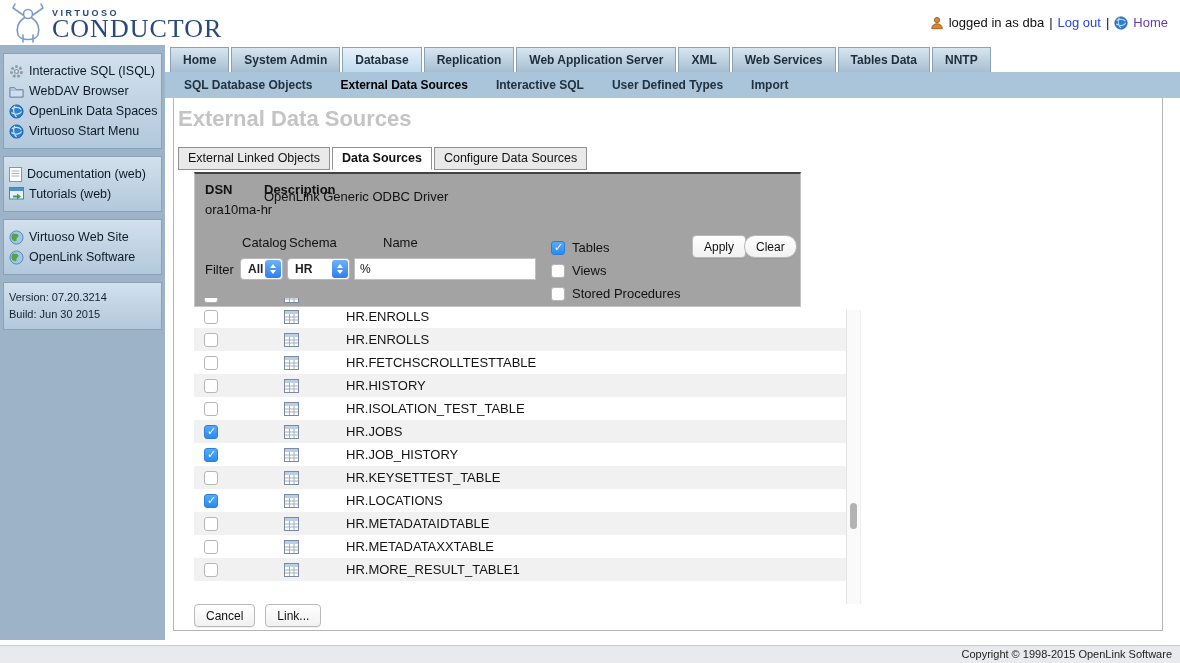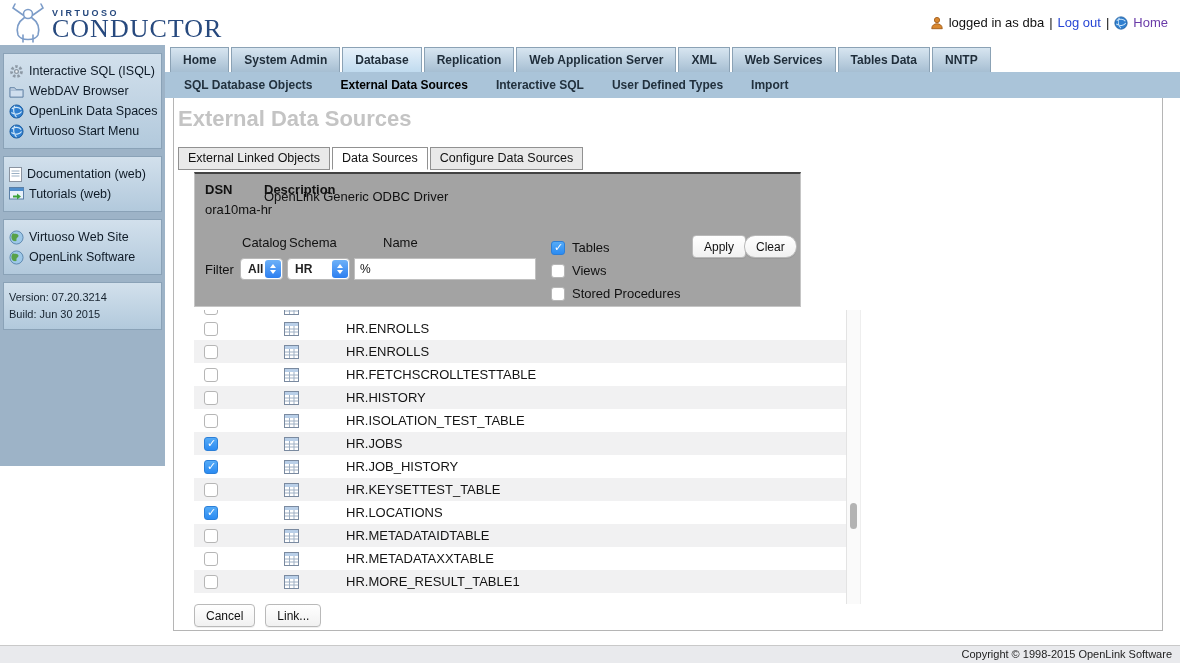--- a/index.html
+++ b/index.html
@@ -13,21 +13,21 @@
   .logo-small{font-size:9px;font-weight:bold;letter-spacing:2.5px;margin-top:6px;}
   .logo-large{font-family:"Liberation Serif","DejaVu Serif",serif;font-size:26px;
               letter-spacing:1px;line-height:24px;margin-top:-1px;}
   .header-right{position:absolute;right:12px;top:15px;font-size:13px;color:#111;
                 display:flex;align-items:center;gap:5px;}
   .header-right a{text-decoration:none;cursor:pointer;}
   a.logout{color:#2745d4;}
   a.home{color:#6a3ba8;}
   .ic{display:inline-flex;align-items:center;}
   
-  #sidebar{position:absolute;left:0;top:45px;width:165px;height:421px;
+  #sidebar{position:absolute;left:0;top:45px;width:165px;height:595px;
            background:#9db3c7;box-sizing:border-box;padding-top:8px;}
   .side-group{margin:0 3px 7px 3px;background:linear-gradient(#d2e0ec,#b2c9dc);
               border:1px solid #8aa2b7;padding:7px 5px;}
   .side-item{display:flex;align-items:center;gap:5px;font-size:12.5px;color:#0e1a26;
              line-height:20px;cursor:pointer;white-space:nowrap;}
   .side-note{font-size:11px;color:#16222e;line-height:17px;}
   .side-group.info{padding:6px 5px;}
   
   #main-tabs{position:absolute;left:170px;top:47px;height:25px;display:flex;gap:2px;}
   .main-tab{padding:0 12px;line-height:25px;font-size:12px;font-weight:bold;color:#1f2d3a;
@@ -39,21 +39,21 @@
   .sub-tab{padding:0 14px;line-height:26px;font-size:12px;font-weight:bold;color:#22313e;
            cursor:pointer;white-space:nowrap;}
   .sub-tab.active{color:#000;}
   
   #panel{position:absolute;left:173px;top:98px;width:990px;height:533px;background:#fff;
          border:1px solid #b5b5b5;border-top:none;box-sizing:border-box;}
   .page-title{position:absolute;left:4px;top:8px;font-size:22px;font-weight:bold;color:#c4c4c4;}
   #inner-tabs{position:absolute;left:4px;top:49px;display:flex;}
   .itab{padding:3px 9px 4px 9px;font-size:12.5px;color:#111;background:#e9e9e9;
         border:1px solid #919191;margin-right:2px;cursor:pointer;white-space:nowrap;}
-  .itab.active{background:#fff;font-weight:normal;border-bottom-color:#fff;}
+  .itab.active{background:#fff;font-weight:bold;border-bottom-color:#fff;}
   
   #filter-panel{position:absolute;left:20px;top:74px;width:607px;height:135px;
                 background:#a3a3a3;border:1px solid #c5c5c5;border-top:2px solid #424242;
                 box-sizing:border-box;font-size:13px;color:#111;}
   .fp-abs{position:absolute;white-space:nowrap;}
   .bold{font-weight:bold;}
   .mac-select{position:absolute;height:22px;background:#fff;border:1px solid #b9b9b9;
               border-radius:4px;box-sizing:border-box;font-size:12px;font-weight:bold;
               color:#222;display:flex;align-items:center;padding-left:7px;cursor:pointer;}
   .stepper{position:absolute;right:1px;top:1px;bottom:1px;width:16px;border-radius:3px;
@@ -70,21 +70,21 @@
            display:inline-flex;align-items:center;cursor:pointer;box-shadow:0 1px 0 rgba(0,0,0,.06);}
   .cb{width:14px;height:14px;border:1px solid #b6b6b6;border-radius:3px;background:#fff;
       display:inline-block;box-sizing:border-box;position:relative;cursor:pointer;flex:0 0 auto;}
   .cb.checked{background:linear-gradient(#55abf7,#2b8bf2);border-color:#2b7fd8;}
   .cb.checked::after{content:"\2713";position:absolute;left:2px;top:-1px;color:#fff;
                      font-size:11px;font-weight:bold;}
   #filter-checks{position:absolute;left:356px;top:62px;}
   .fcheck{display:flex;align-items:center;gap:7px;height:23px;}
   .cbl{font-size:13px;color:#111;}
   
-  #rows{position:absolute;left:20px;top:212px;width:652px;height:296px;overflow:hidden;}
+  #rows{position:absolute;left:20px;top:200px;width:652px;height:296px;overflow:hidden;}
   .row{display:flex;align-items:center;height:23px;font-size:13px;color:#141414;}
   .row.alt{background:#f1f1f2;}
   .row-cb{margin-left:10px;}
   .row-icon{margin-left:66px;}
   .row-name{margin-left:47px;white-space:nowrap;}
   .row.partial{height:7px;overflow:hidden;align-items:flex-start;}
   .row.partial .cb,.row.partial .row-icon{margin-top:-9px;}
   #list-scrollbar{position:absolute;left:672px;top:212px;width:13px;height:294px;
                   background:#fafafa;border-left:1px solid #e3e3e3;border-right:1px solid #eee;}
   #list-scrollbar .thumb{position:absolute;left:3px;top:193px;width:7px;height:26px;

